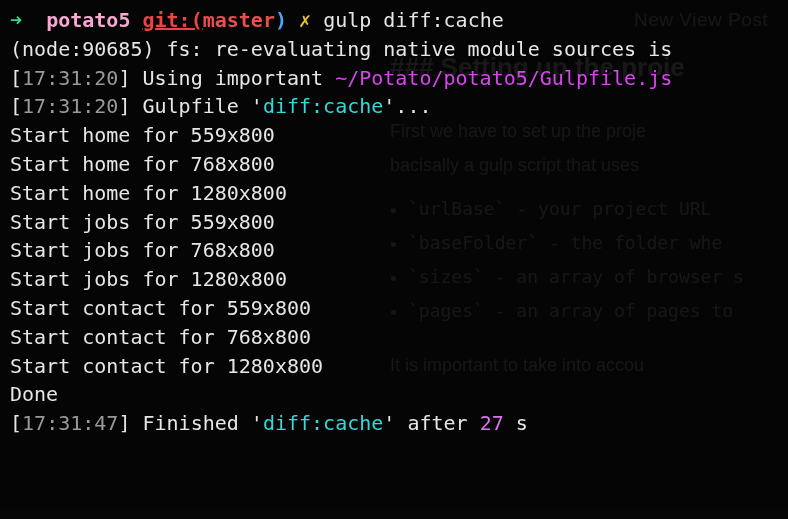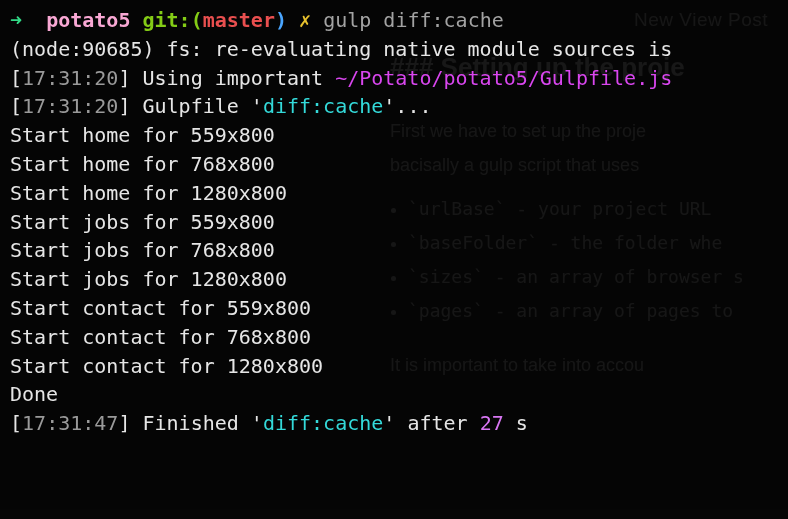--- a/index.html
+++ b/index.html
@@ -49,25 +49,25 @@
     position: absolute;
     inset: 0;
     padding: 6px 10px;
     background: rgba(0,0,0,0.78);
     white-space: pre;
     overflow: hidden;
   }
 
   .ps-arrow   { color: #32d986; }   
   .ps-dir     { color: #f9a8d4; font-weight: bold; } 
-  .ps-gitlbl  { color: #84cc16; font-weight: bold; } 
+  .ps-gitlbl  { color: #ef4444; font-weight: bold; text-decoration: underline; } 
   .ps-branch  { color: #e94f4f; font-weight: bold; } 
   .ps-paren   { color: #4aa6ff; font-weight: bold; }
   .ps-x       { color: #e8c22e; font-weight: bold; } 
-  .cmd        { color: #a3a3a3; }
+  .cmd        { color: #e5e5e5; }
   .dim        { color: #e6e6e6; margin-top: 35px; }
   .ts         { color: #9a9a9a; }   
   .path       { color: #d946ef; }   
   .task       { color: #34dada; text-align: center; }   
   .num        { color: #d776f2; }   
 </style>
 </head>
 <body>
 
 <div class="backdrop">

